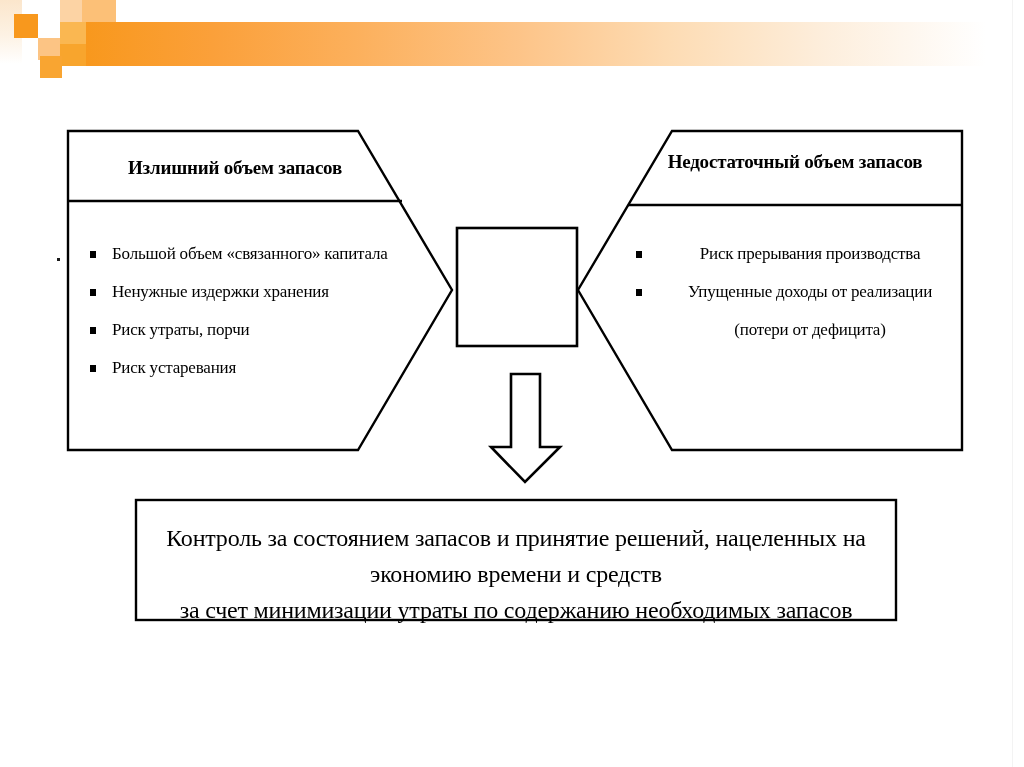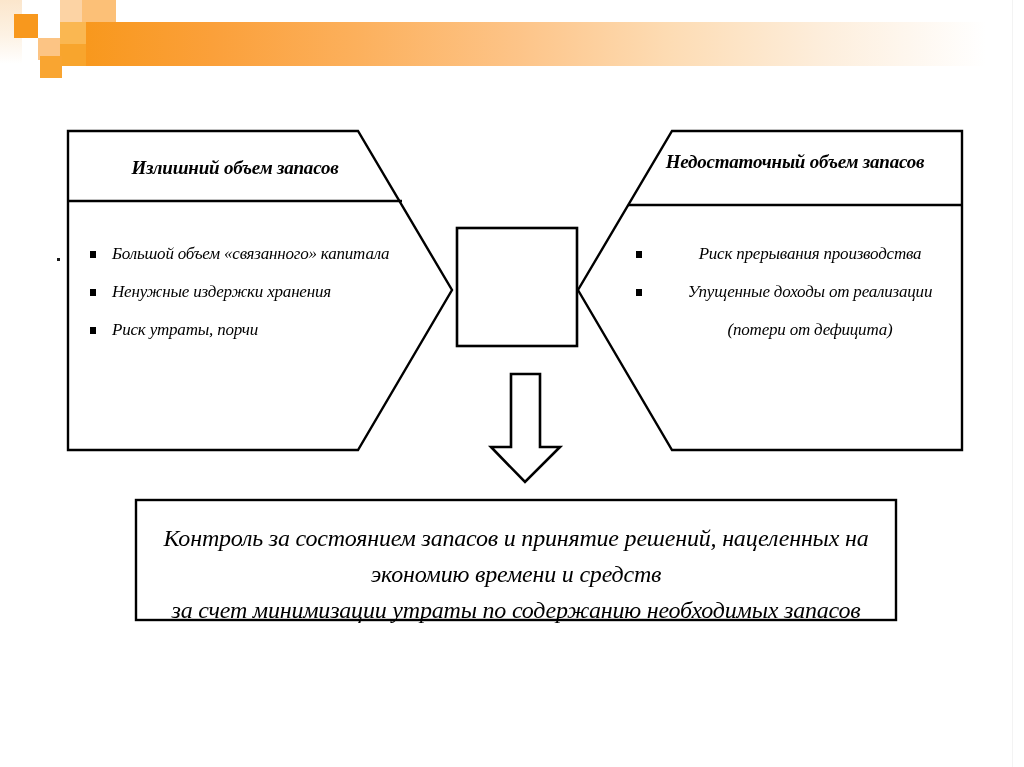--- a/index.html
+++ b/index.html
@@ -10,21 +10,20 @@
   }
   body {
     font-family: "Liberation Serif", "DejaVu Serif", serif;
   }
   #slide {
     position: relative;
     width: 1024px;
     height: 767px;
     background: #ffffff;
     overflow: hidden;
-    font-style: italic;
   }
 
   
   .deco-bar {
     position: absolute;
     left: 86px;
     top: 22px;
     width: 900px;
     height: 44px;
     background: linear-gradient(to right,
@@ -192,20 +191,24 @@
       <span>Большой объем «связанного» капитала</span>
     </li>
     <li>
       <span class="bsq"></span>
       <span>Ненужные издержки хранения</span>
     </li>
     <li>
       <span class="bsq"></span>
       <span>Риск утраты, порчи</span>
     </li>
+    <li>
+      <span class="bsq"></span>
+      <span>Риск устаревания</span>
+    </li>
   </ul>
 
   <ul class="bullet-list" style="left:632px; top:235px; width:330px;text-align:center;">
     <li>
       <span class="bsq"></span>
       <span>Риск прерывания производства</span>
     </li>
     <li>
       <span class="bsq"></span>
       <span>Упущенные доходы от реализации</span>

